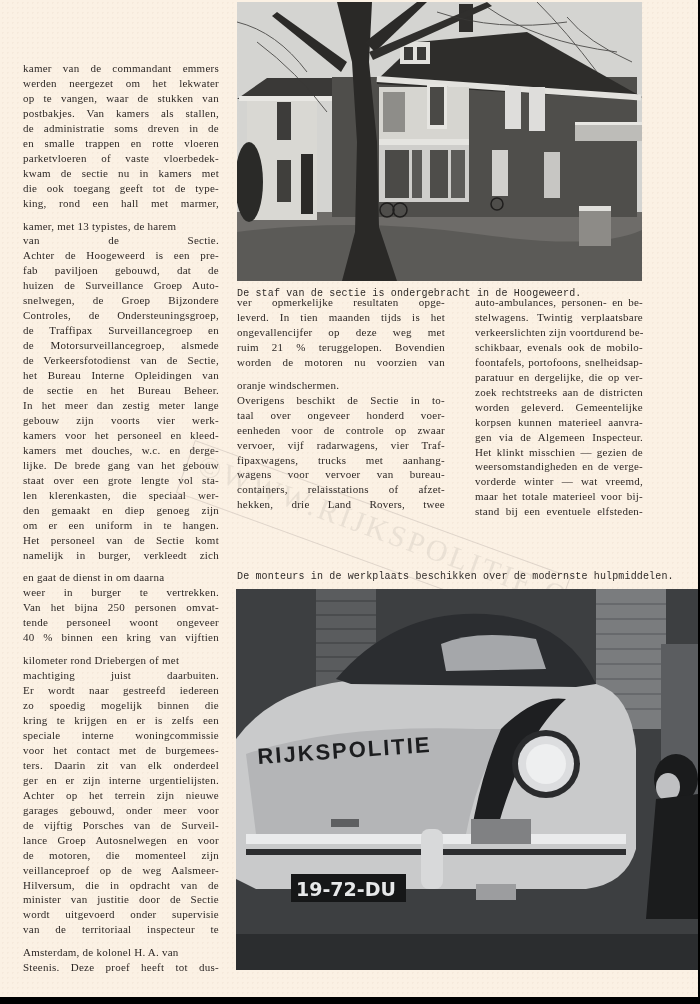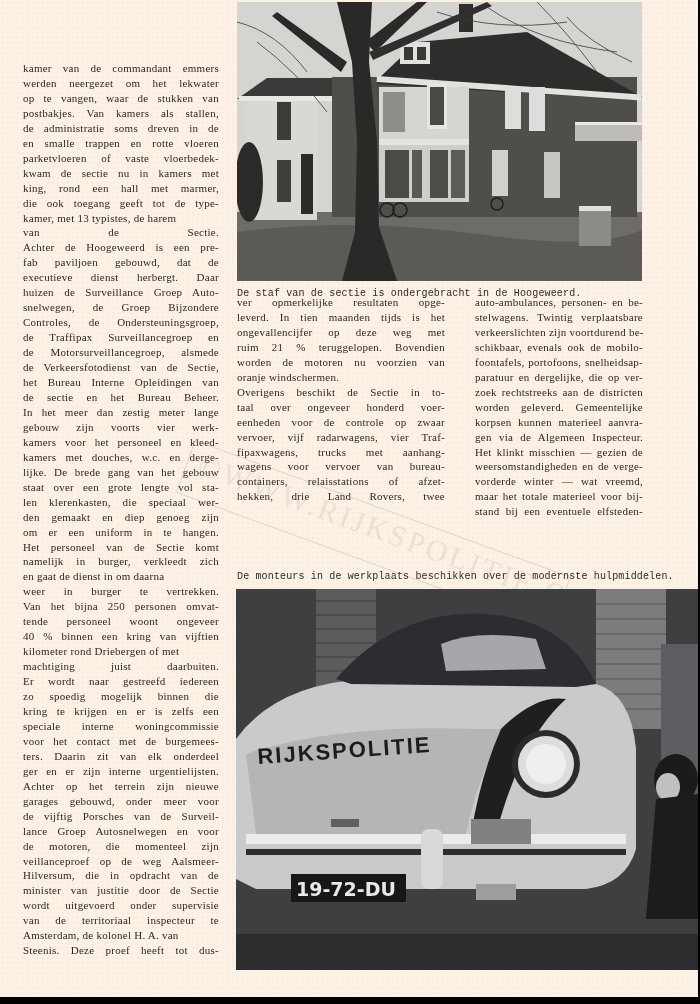--- a/index.html
+++ b/index.html
@@ -14,21 +14,21 @@
   .col {
     position: absolute;
     font-family: "Liberation Serif", "DejaVu Serif", serif;
     font-size: 11px;
     line-height: 14.95px;
     color: #2d2826;
     text-align: justify;
     letter-spacing: 0.25px;
   }
   .col .line { display: block; text-align: justify; text-align-last: justify; white-space: nowrap; }
-  .col .line.last { text-align-last: left; }
+  .col .line.last { text-align-last: left; margin-top: 8px; }
   .col-1 { left: 23px; top: 61px; width: 196px; }
   .col-2 { left: 237px; top: 295px; width: 208px; }
   .col-3 { left: 475px; top: 295px; width: 168px; }
 
   .photo { position: absolute; overflow: hidden; }
   .photo-house {
     left: 237px; top: 2px; width: 405px; height: 279px;
     background: linear-gradient(180deg, #d6d6d4 0%, #c9c9c6 30%, #8a8a88 55%, #5d5c5b 75%, #6c6b69 100%);
   }
   .photo-car {
@@ -144,27 +144,26 @@
 
   <div class="col col-1" id="col1">
       <span class="line">kamer van de commandant emmers</span>
       <span class="line">werden neergezet om het lekwater</span>
       <span class="line">op te vangen, waar de stukken van</span>
       <span class="line">postbakjes. Van kamers als stallen,</span>
       <span class="line">de administratie soms dreven in de</span>
       <span class="line">en smalle trappen en rotte vloeren</span>
       <span class="line">parketvloeren of vaste vloerbedek-</span>
       <span class="line">kwam de sectie nu in kamers met</span>
+      <span class="line">die ook toegang geeft tot de type-</span>
       <span class="line">king, rond een hall met marmer,</span>
-      <span class="line">die ook toegang geeft tot de type-</span>
       <span class="line last">kamer, met 13 typistes, de harem</span>
       <span class="line">van de Sectie.</span>
       <span class="line">Achter de Hoogeweerd is een pre-</span>
       <span class="line">fab paviljoen gebouwd, dat de</span>
-      <span class="line">executieve dienst herbergt. Daar</span>
       <span class="line">huizen de Surveillance Groep Auto-</span>
       <span class="line">snelwegen, de Groep Bijzondere</span>
       <span class="line">Controles, de Ondersteuningsgroep,</span>
       <span class="line">de Traffipax Surveillancegroep en</span>
       <span class="line">de Motorsurveillancegroep, alsmede</span>
       <span class="line">de Verkeersfotodienst van de Sectie,</span>
       <span class="line">het Bureau Interne Opleidingen van</span>
       <span class="line">de sectie en het Bureau Beheer.</span>
       <span class="line">In het meer dan zestig meter lange</span>
       <span class="line">gebouw zijn voorts vier werk-</span>

